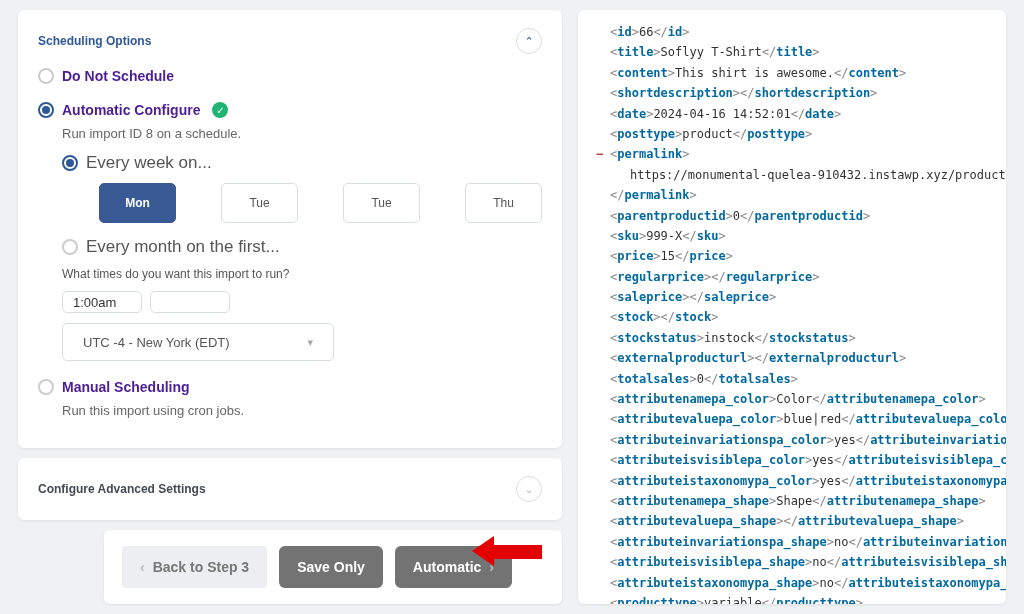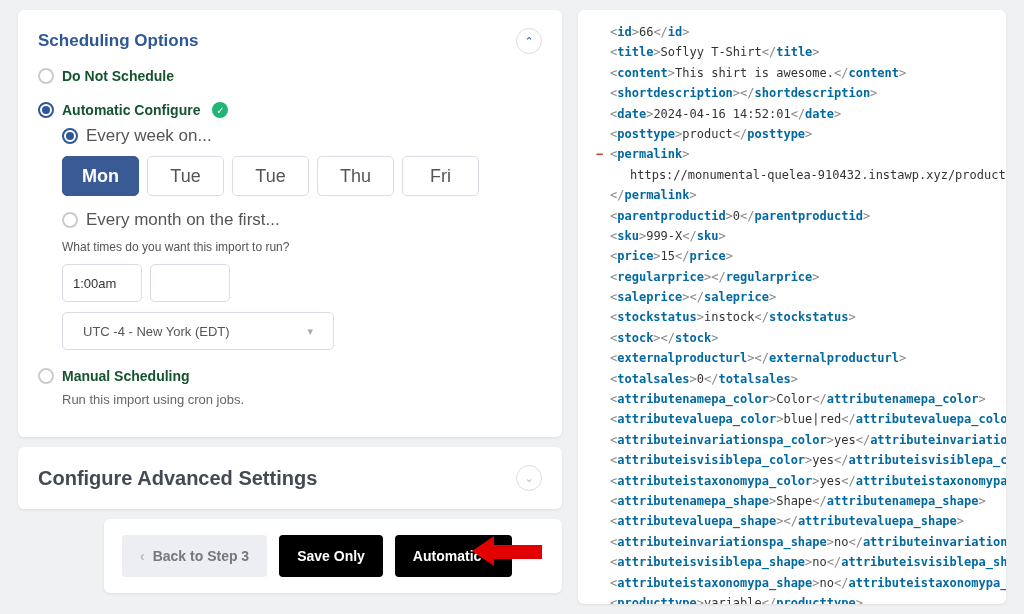--- a/index.html
+++ b/index.html
@@ -1,46 +1,46 @@
 <!DOCTYPE html>
 <html><head>
 <meta charset="utf-8">
 <style>
 * { box-sizing: border-box; margin: 0; padding: 0; }
 body { font-family: -apple-system, BlinkMacSystemFont, "Segoe UI", Arial, sans-serif; background: #f0f1f3; width: 1024px; height: 614px; overflow: hidden; position: relative; }
 .container { display: flex; gap: 16px; padding: 10px 18px; height: 100%; }
 .left-panel { width: 544px; display: flex; flex-direction: column; gap: 10px; }
 .card { background: #fff; border-radius: 6px; box-shadow: 0 1px 3px rgba(0,0,0,0.08); padding: 18px 20px; }
 .card-header { display: flex; justify-content: space-between; align-items: center; margin-bottom: 14px; }
-.card-title { color: #2e5798; font-weight: 600; font-size: 17px; }
+.card-title { color: #2e5798; font-weight: 600; font-size: 12px; }
 .collapse-btn { width: 26px; height: 26px; border: 1px solid #d8dde5; border-radius: 50%; display: flex; align-items: center; justify-content: center; color: #2e5798; cursor: pointer; background: #fff; }
 .radio-row { display: flex; align-items: center; gap: 8px; margin-bottom: 8px; }
 .radio { width: 16px; height: 16px; border: 2px solid #ccc; border-radius: 50%; display: inline-flex; align-items: center; justify-content: center; flex-shrink: 0; }
 .radio.checked { border-color: #2e5798; }
 .radio.checked::after { content: ""; width: 8px; height: 8px; background: #2e5798; border-radius: 50%; }
 .option-label { font-size: 14px; font-weight: 600; }
-.teal { color: #14532d; }
+.teal { color: #4c1d95; }
 .checkmark { width: 16px; height: 16px; background: #20b574; border-radius: 50%; display: inline-flex; align-items: center; justify-content: center; color: #fff; font-size: 10px; margin-left: 4px; }
 .desc { color: #666; font-size: 13px; margin-left: 24px; margin-bottom: 12px; margin-top: 2px; }
 .sub-section { margin-left: 24px; }
 .sub-radio-row { display: flex; align-items: center; gap: 8px; margin-bottom: 10px; }
 .sub-label { font-size: 17px; color: #555; }
 .day-row { display: flex; gap: 8px; margin-bottom: 14px; overflow: hidden; }
-.day-btn { flex: 0 0 77px; height: 40px; border: 1px solid #d8dde5; border-radius: 5px; background: #fff; font-size: 18px; color: #555; display: flex; align-items: center; justify-content: center; cursor: pointer; }
+.day-btn { flex: 0 0 77px; height: 40px; border: 1px solid #d8dde5; border-radius: 5px; background: #fff; font-size: 12px; color: #555; display: flex; align-items: center; justify-content: center; cursor: pointer; margin-left: 37px; }
 .day-btn.active { background: #3a5a95; color: #fff; border-color: #3a5a95; font-weight: 600; }
 .prompt { font-size: 12px; color: #555; margin-bottom: 10px; }
 .time-row { display: flex; gap: 8px; margin-bottom: 10px; }
-.time-input { width: 80px; height: 38px; border: 1px solid #d8dde5; border-radius: 5px; padding: 0 10px; font-size: 13px; color: #333; }
+.time-input { width: 80px; height: 22px; border: 1px solid #d8dde5; border-radius: 5px; padding: 0 10px; font-size: 13px; color: #333; }
 .tz-select { width: 272px; height: 38px; border: 1px solid #d8dde5; border-radius: 5px; padding: 0 20px; font-size: 13px; color: #555; display: flex; align-items: center; justify-content: space-between; cursor: pointer; margin-bottom: 18px; }
 .advanced-card { background: #fff; border-radius: 6px; padding: 18px 20px; display: flex; justify-content: space-between; align-items: center; box-shadow: 0 1px 3px rgba(0,0,0,0.08); }
-.adv-title { color: #434a54; font-weight: 600; font-size: 20px; }
+.adv-title { color: #434a54; font-weight: 600; font-size: 12px; }
 .footer { background: #fff; border-radius: 6px; padding: 16px 18px; display: flex; gap: 12px; box-shadow: 0 1px 3px rgba(0,0,0,0.08); margin-left: 86px; }
 .btn { height: 42px; border-radius: 4px; display: flex; align-items: center; justify-content: center; font-size: 14px; font-weight: 600; cursor: pointer; padding: 0 18px; gap: 8px; }
 .btn-back { background: #eceef1; color: #777; }
-.btn-primary { background: #000000; color: #fff; }
+.btn-primary { background: #737373; color: #fff; border-radius: 6px; }
 .right-panel { flex: 1; background: #fff; border-radius: 6px; padding: 12px 8px; font-family: monospace; font-size: 12px; line-height: 1.7; overflow: hidden; box-shadow: 0 1px 3px rgba(0,0,0,0.08); }
 .xml-line { white-space: nowrap; padding-left: 24px; color: #333; }
 .xml-line.indent { padding-left: 44px; }
 .tag { color: #0369a1; font-weight: 600; }
 .bracket { color: #888; }
 .text { color: #333; }
 .minus { color: #c0392b; position: absolute; margin-left: -14px; font-weight: bold; }
 .arrow { position: absolute; left: 480px; top: 536px; }
 .arrow-body { width: 50px; height: 14px; background: #e20000; position: absolute; top: 9px; left: 12px; }
 .arrow-head { width: 0; height: 0; border-top: 15px solid transparent; border-bottom: 15px solid transparent; border-right: 22px solid #e20000; position: absolute; top: 0; left: -8px; }
@@ -65,20 +65,21 @@
         <span class="option-label teal">Do Not Schedule</span>
       </div>
 
       <div style="height:10px"></div>
 
       <div class="radio-row">
         <span class="radio checked"></span>
         <span class="option-label teal">Automatic Configure</span>
         <span class="checkmark">✓</span>
       </div>
+      <div class="desc">Run import ID 8 on a schedule.</div>
 
       <div class="sub-section">
         <div class="sub-radio-row">
           <span class="radio checked"></span>
           <span class="sub-label">Every week on...</span>
         </div>
 
         <div class="day-row">
           <div class="day-btn active">Mon</div>
           <div class="day-btn">Tue</div>
@@ -143,22 +144,22 @@
       <div class="xml-line"><span class="bracket">&lt;</span><span class="tag">date</span><span class="bracket">&gt;</span><span class="text">2024-04-16 14:52:01</span><span class="bracket">&lt;/</span><span class="tag">date</span><span class="bracket">&gt;</span></div>
       <div class="xml-line"><span class="bracket">&lt;</span><span class="tag">posttype</span><span class="bracket">&gt;</span><span class="text">product</span><span class="bracket">&lt;/</span><span class="tag">posttype</span><span class="bracket">&gt;</span></div>
       <div class="xml-line"><span class="minus">−</span><span class="bracket">&lt;</span><span class="tag">permalink</span><span class="bracket">&gt;</span></div>
       <div class="xml-line indent"><span class="text">https://monumental-quelea-910432.instawp.xyz/product/soflyy-t-shirt/</span></div>
       <div class="xml-line"><span class="bracket">&lt;/</span><span class="tag">permalink</span><span class="bracket">&gt;</span></div>
       <div class="xml-line"><span class="bracket">&lt;</span><span class="tag">parentproductid</span><span class="bracket">&gt;</span><span class="text">0</span><span class="bracket">&lt;/</span><span class="tag">parentproductid</span><span class="bracket">&gt;</span></div>
       <div class="xml-line"><span class="bracket">&lt;</span><span class="tag">sku</span><span class="bracket">&gt;</span><span class="text">999-X</span><span class="bracket">&lt;/</span><span class="tag">sku</span><span class="bracket">&gt;</span></div>
       <div class="xml-line"><span class="bracket">&lt;</span><span class="tag">price</span><span class="bracket">&gt;</span><span class="text">15</span><span class="bracket">&lt;/</span><span class="tag">price</span><span class="bracket">&gt;</span></div>
       <div class="xml-line"><span class="bracket">&lt;</span><span class="tag">regularprice</span><span class="bracket">&gt;</span><span class="text"></span><span class="bracket">&lt;/</span><span class="tag">regularprice</span><span class="bracket">&gt;</span></div>
       <div class="xml-line"><span class="bracket">&lt;</span><span class="tag">saleprice</span><span class="bracket">&gt;</span><span class="text"></span><span class="bracket">&lt;/</span><span class="tag">saleprice</span><span class="bracket">&gt;</span></div>
+      <div class="xml-line"><span class="bracket">&lt;</span><span class="tag">stock</span><span class="bracket">&gt;</span><span class="text"></span><span class="bracket">&lt;/</span><span class="tag">stock</span><span class="bracket">&gt;</span></div>
       <div class="xml-line"><span class="bracket">&lt;</span><span class="tag">stockstatus</span><span class="bracket">&gt;</span><span class="text">instock</span><span class="bracket">&lt;/</span><span class="tag">stockstatus</span><span class="bracket">&gt;</span></div>
-      <div class="xml-line"><span class="bracket">&lt;</span><span class="tag">stock</span><span class="bracket">&gt;</span><span class="text"></span><span class="bracket">&lt;/</span><span class="tag">stock</span><span class="bracket">&gt;</span></div>
       <div class="xml-line"><span class="bracket">&lt;</span><span class="tag">externalproducturl</span><span class="bracket">&gt;</span><span class="text"></span><span class="bracket">&lt;/</span><span class="tag">externalproducturl</span><span class="bracket">&gt;</span></div>
       <div class="xml-line"><span class="bracket">&lt;</span><span class="tag">totalsales</span><span class="bracket">&gt;</span><span class="text">0</span><span class="bracket">&lt;/</span><span class="tag">totalsales</span><span class="bracket">&gt;</span></div>
       <div class="xml-line"><span class="bracket">&lt;</span><span class="tag">attributenamepa_color</span><span class="bracket">&gt;</span><span class="text">Color</span><span class="bracket">&lt;/</span><span class="tag">attributenamepa_color</span><span class="bracket">&gt;</span></div>
       <div class="xml-line"><span class="bracket">&lt;</span><span class="tag">attributevaluepa_color</span><span class="bracket">&gt;</span><span class="text">blue|red</span><span class="bracket">&lt;/</span><span class="tag">attributevaluepa_color</span></div>
       <div class="xml-line"><span class="bracket">&lt;</span><span class="tag">attributeinvariationspa_color</span><span class="bracket">&gt;</span><span class="text">yes</span><span class="bracket">&lt;/</span><span class="tag">attributeinvariationspa_color</span></div>
       <div class="xml-line"><span class="bracket">&lt;</span><span class="tag">attributeisvisiblepa_color</span><span class="bracket">&gt;</span><span class="text">yes</span><span class="bracket">&lt;/</span><span class="tag">attributeisvisiblepa_color</span></div>
       <div class="xml-line"><span class="bracket">&lt;</span><span class="tag">attributeistaxonomypa_color</span><span class="bracket">&gt;</span><span class="text">yes</span><span class="bracket">&lt;/</span><span class="tag">attributeistaxonomypa_color</span></div>
       <div class="xml-line"><span class="bracket">&lt;</span><span class="tag">attributenamepa_shape</span><span class="bracket">&gt;</span><span class="text">Shape</span><span class="bracket">&lt;/</span><span class="tag">attributenamepa_shape</span><span class="bracket">&gt;</span></div>
       <div class="xml-line"><span class="bracket">&lt;</span><span class="tag">attributevaluepa_shape</span><span class="bracket">&gt;</span><span class="text"></span><span class="bracket">&lt;/</span><span class="tag">attributevaluepa_shape</span><span class="bracket">&gt;</span></div>
       <div class="xml-line"><span class="bracket">&lt;</span><span class="tag">attributeinvariationspa_shape</span><span class="bracket">&gt;</span><span class="text">no</span><span class="bracket">&lt;/</span><span class="tag">attributeinvariationspa_shape</span></div>

